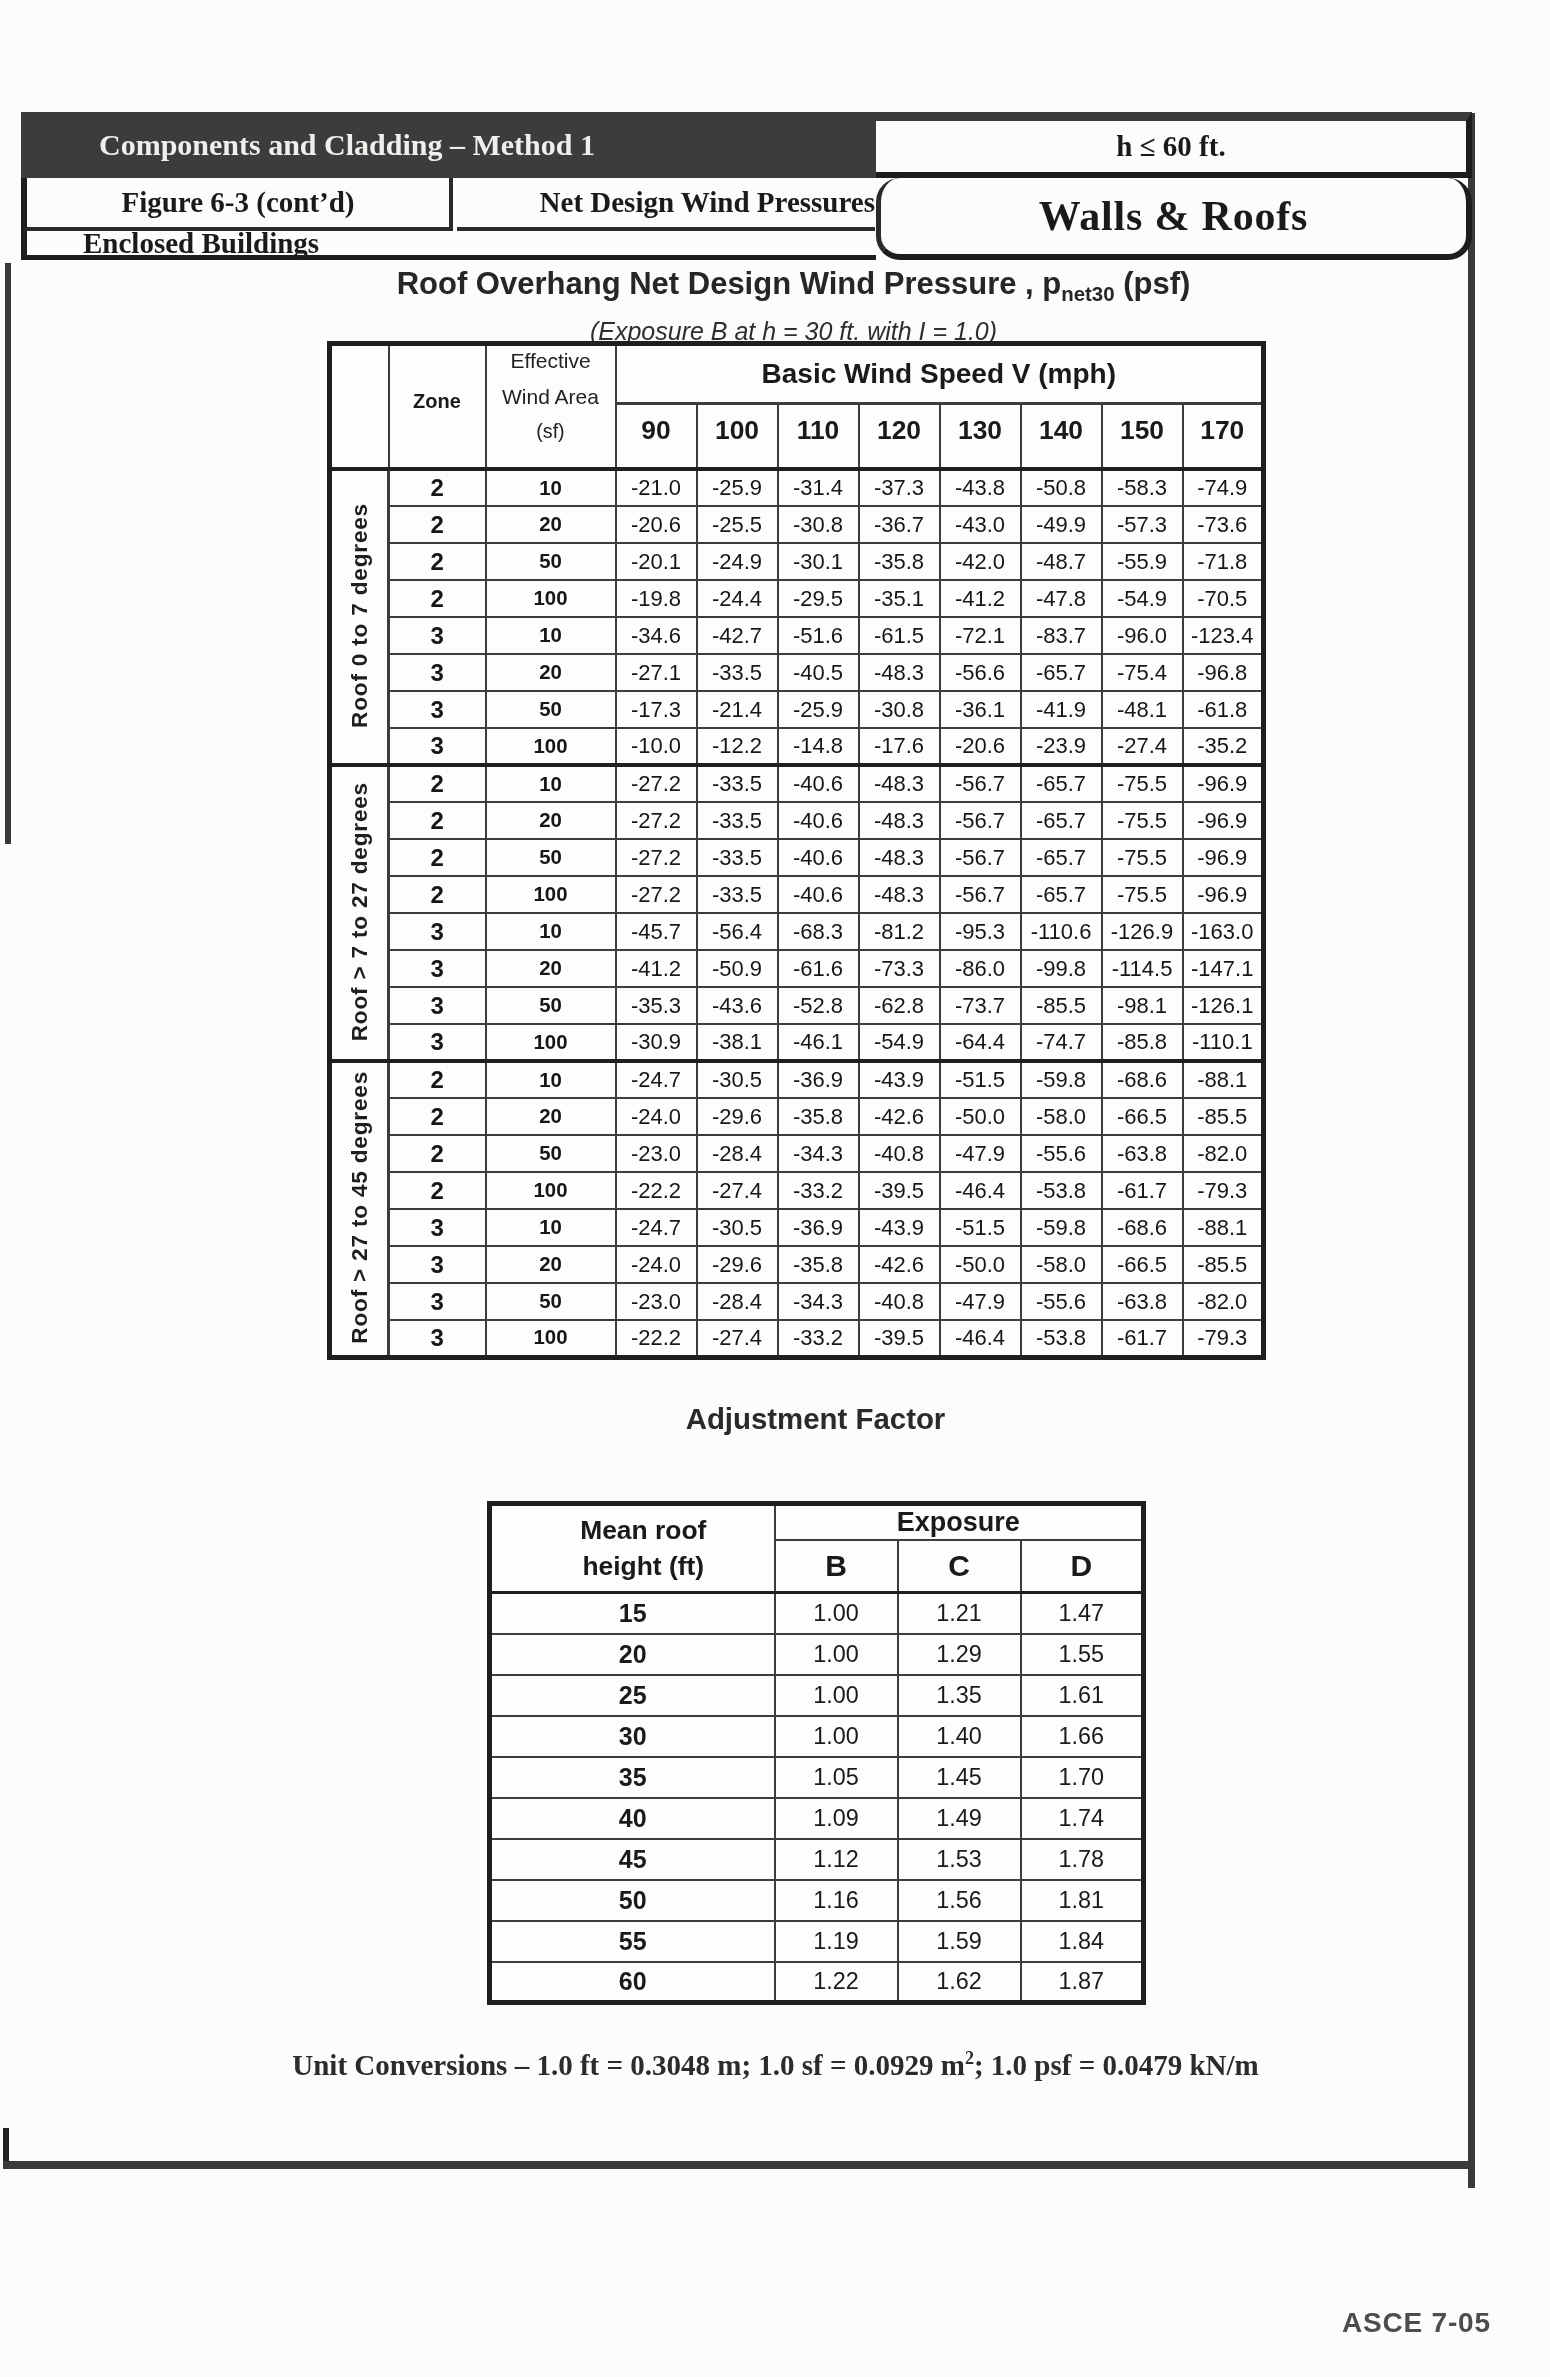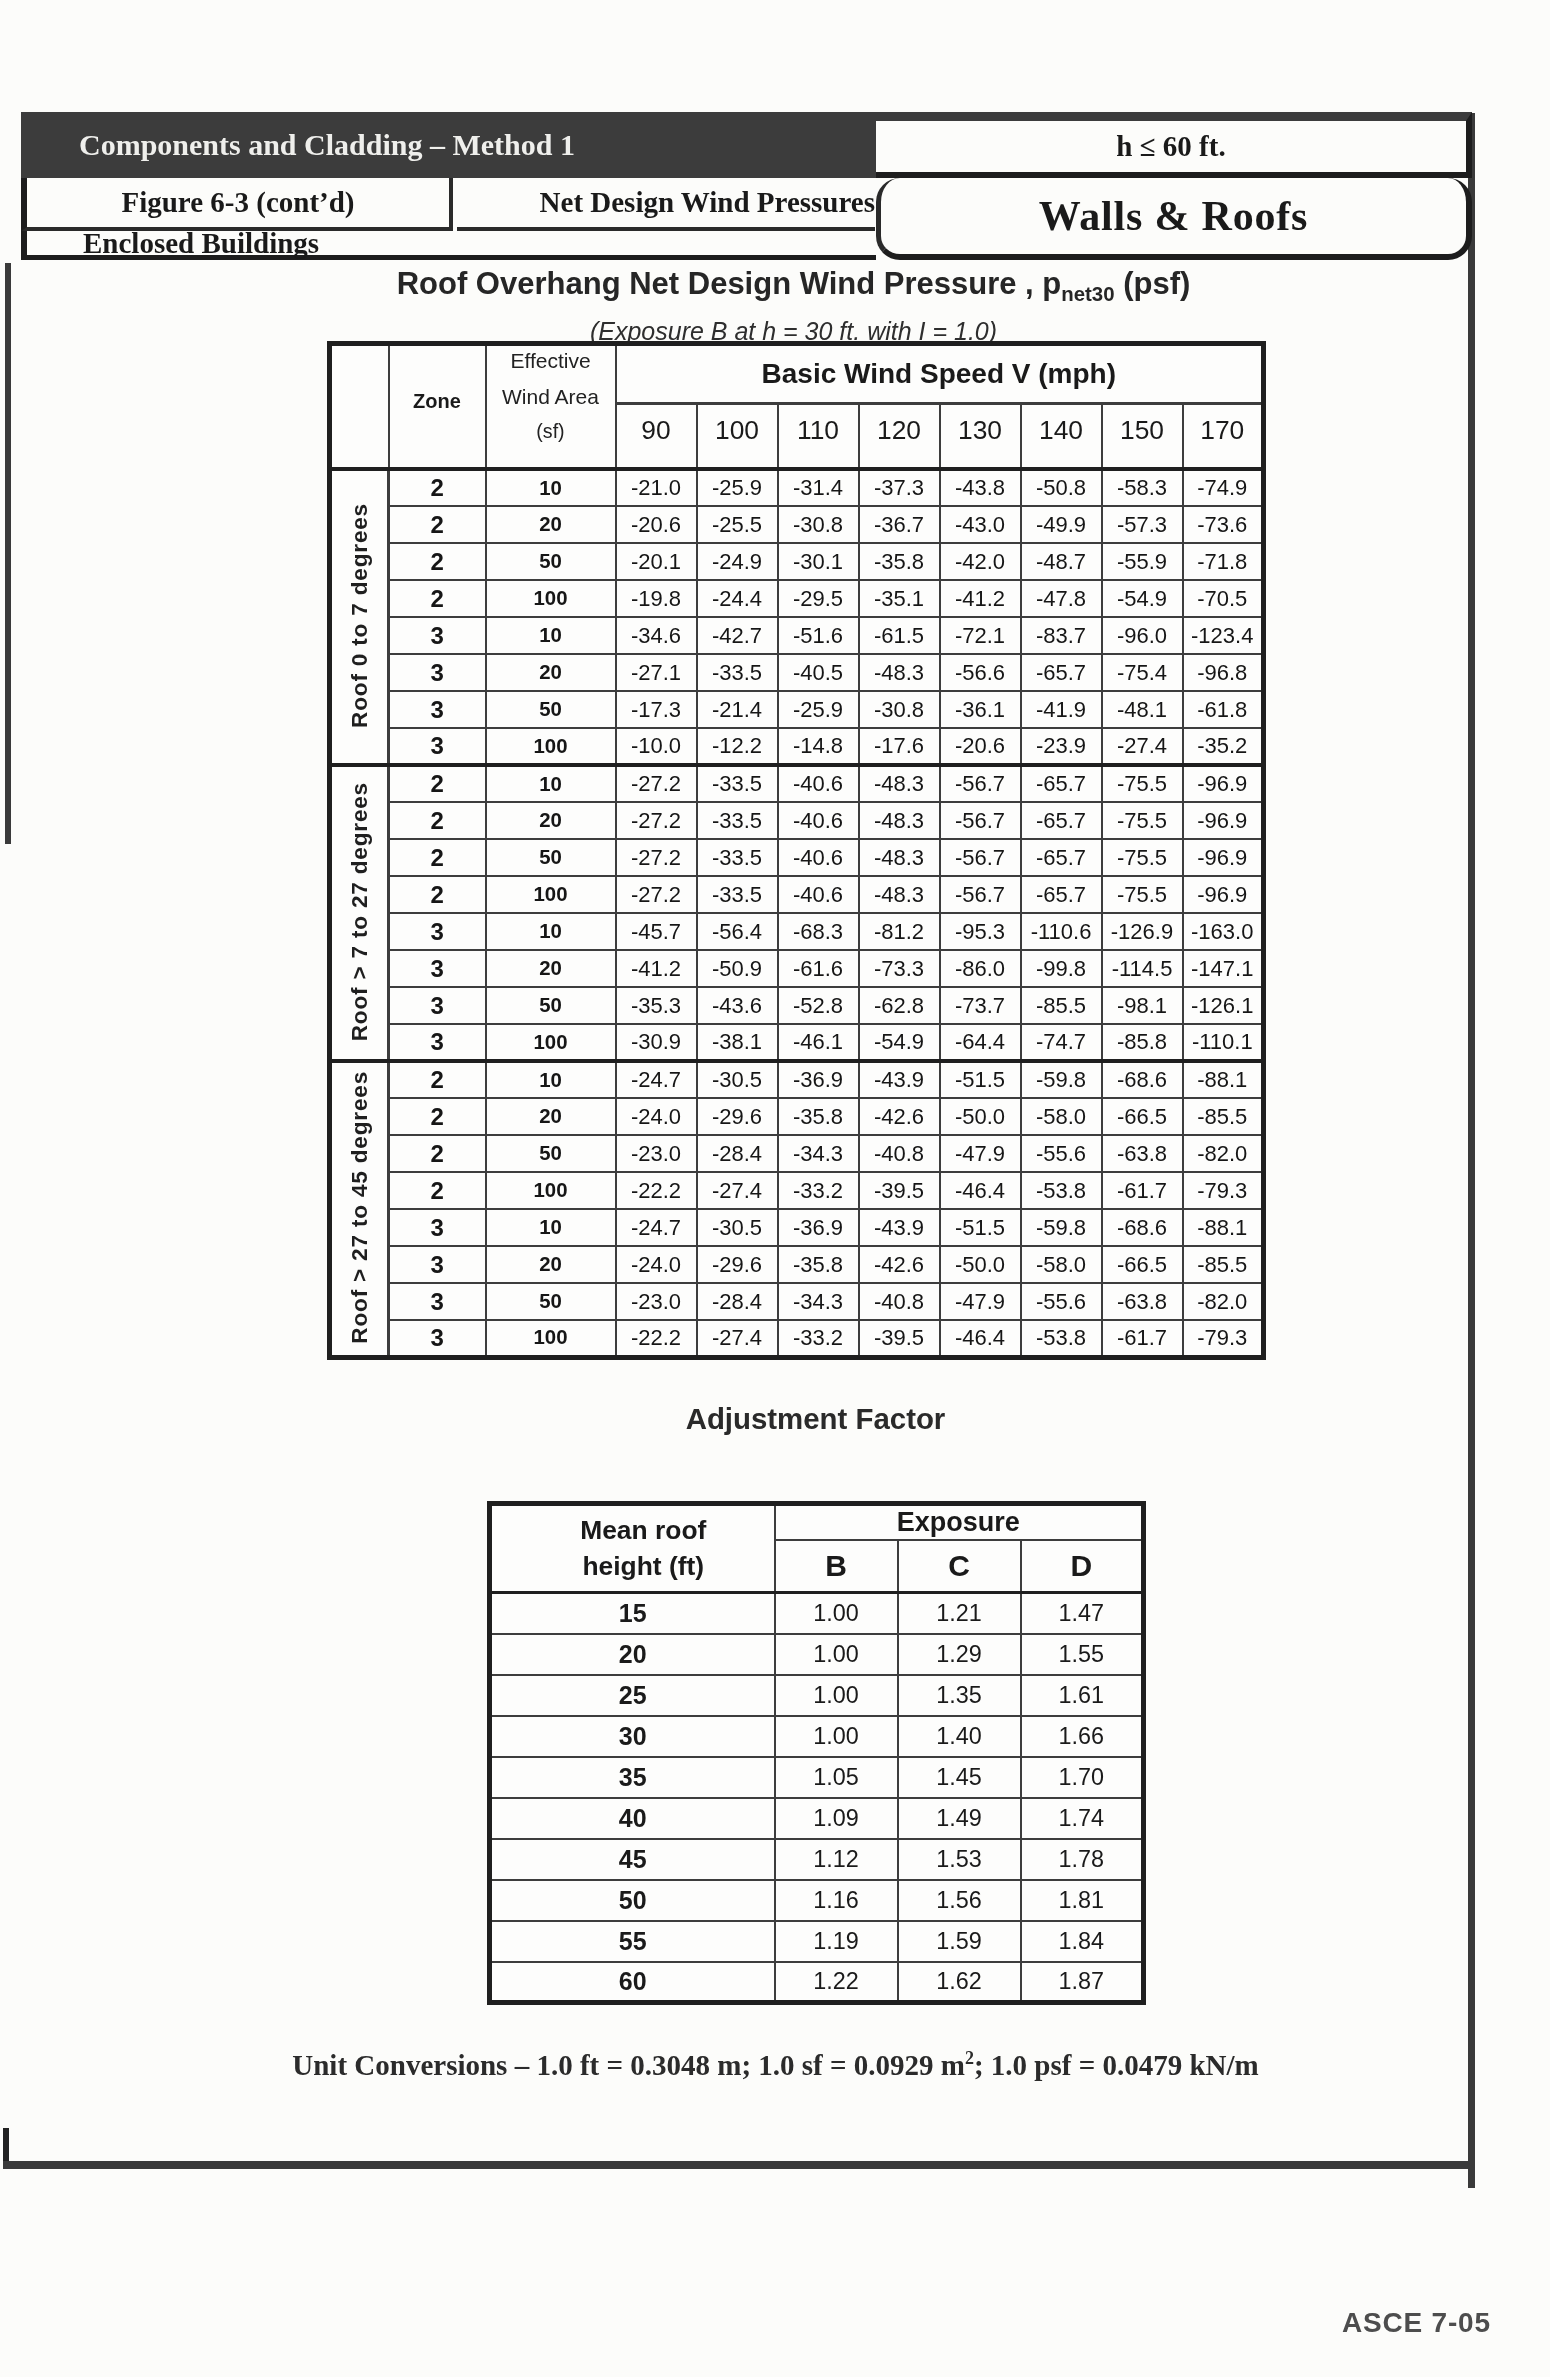--- a/index.html
+++ b/index.html
@@ -9,21 +9,21 @@
     background:#fcfcfa; font-family:"Liberation Sans", sans-serif; color:#1a1a1a;
   }
   
   .scanline { position:absolute; background:#3a3a3a; }
   
   .hdr { position:absolute; left:21px; top:112px; width:1451px; height:148px; }
   .hdr > div { position:absolute; }
   .hdr-title {
     left:0; top:0; width:855px; height:66px; background:#3c3c3c;
     color:#efefec; font-family:"Liberation Serif", serif; font-weight:bold; font-size:30px;
-    display:flex; align-items:center; padding-left:58px;
+    display:flex; align-items:center; padding-left:78px;
   }
   .hdr-hlimit {
     left:855px; top:0; width:596px; height:66px; background:#fcfcfa;
     border-top:9px solid #3c3c3c; border-bottom:6.8px solid #1d1d1d; border-right:6.8px solid #1d1d1d;
     font-family:"Liberation Serif", serif; font-weight:bold; font-size:29px;
     display:flex; align-items:center; justify-content:center;
   }
   .hdr-figure {
     left:0; top:66px; width:432px; height:53px;
     border-left:6.8px solid #1d1d1d; border-right:4.5px solid #2a2a2a; border-bottom:4.5px solid #2a2a2a;
@@ -55,21 +55,21 @@
   .psubtitle { margin-top:10.6px; font-style:italic; font-size:25px; color:#2e2e2e; }
   
   .ptable-wrap { position:absolute; left:327px; top:341px; }
   table { border-collapse:collapse; }
   .ptable { table-layout:fixed; border:5.3px solid #1f1f1f; background:#fdfdfc; }
   .ptable th, .ptable td { border:2.3px solid #3d3d3d; text-align:center; vertical-align:middle; }
   .ptable thead th { border-bottom-width:3.8px; }
   .ptable thead { border-bottom:3.8px solid #1f1f1f; }
   .col-rot { width:59px; } .col-zone { width:97px; } .col-area { width:130px; } .col-v { width:81px; }
   .band-cell { height:60px; font-size:28px; font-weight:bold; }
-  .speed-cell { height:65px; font-size:26.4px; font-weight:normal; vertical-align:bottom; padding-bottom:12px; }
+  .speed-cell { height:65px; font-size:26.4px; font-weight:bold; vertical-align:bottom; padding-bottom:12px; }
   .zonehead { vertical-align:bottom; font-size:20px; font-weight:bold; padding-bottom:10.6px; }
   .areahead { height:100%; }
   .areahead .stack { display:flex; flex-direction:column; justify-content:space-between; height:121px; padding:3px 0 24px 0; }
   .areahead .stack span { font-size:21px; font-weight:normal; color:#222; }
   .areahead .stack .sf { font-size:19.6px; }
   .ptable tbody tr { height:37px; }
   .ptable tbody td { font-size:22px; color:#161616; }
   .ptable td.zone { font-size:24px; font-weight:bold; }
   .ptable td.area { font-size:20.4px; font-weight:bold; }
   .ptable tr.group-start td, .ptable tr.group-start th { border-top:4.5px solid #1f1f1f; }

